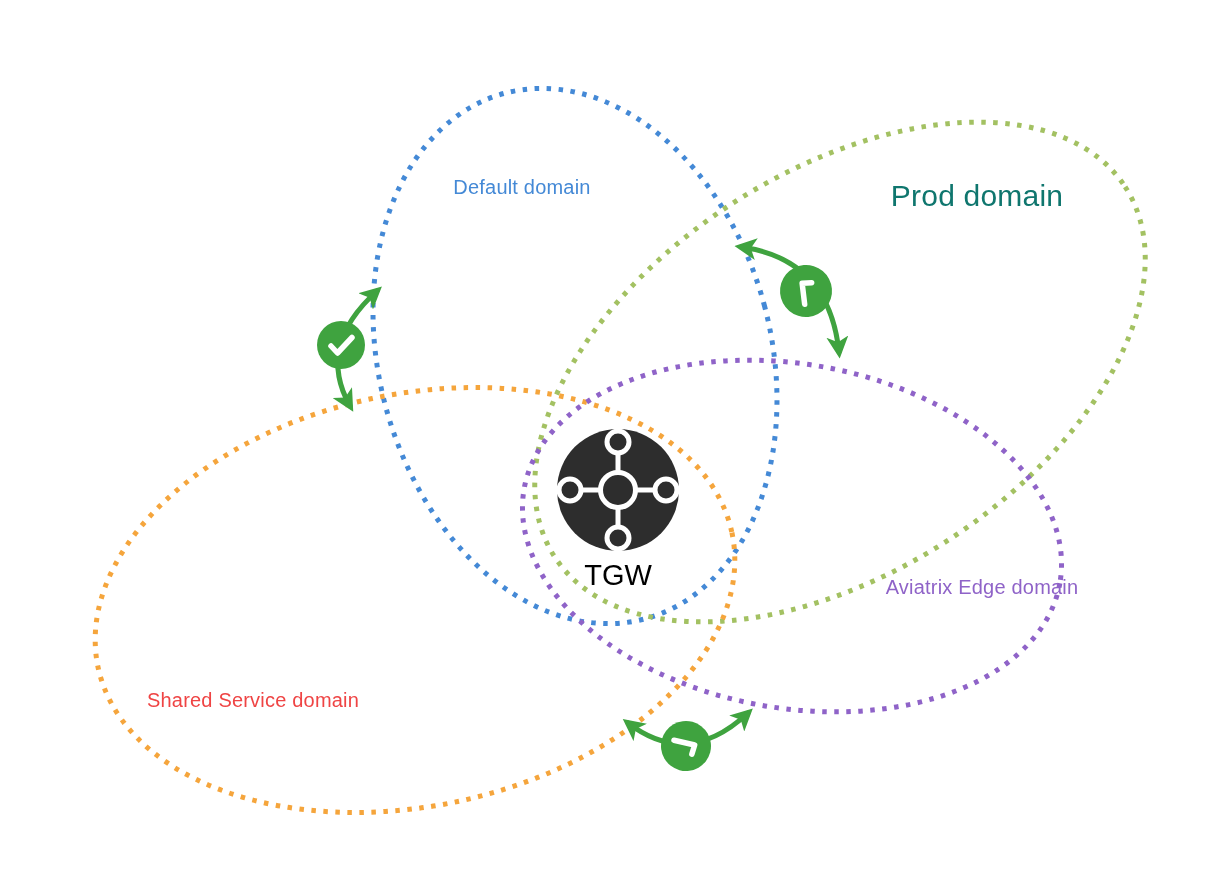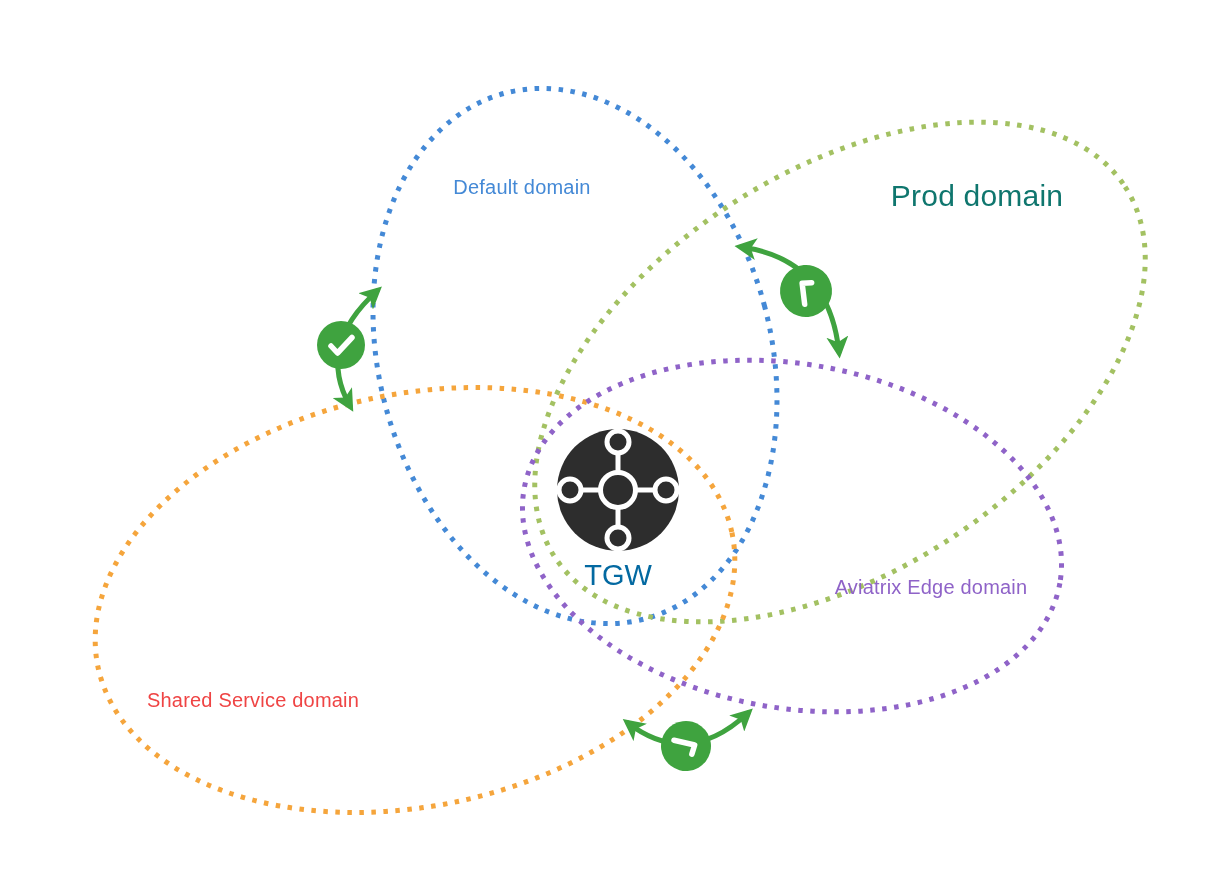--- a/index.html
+++ b/index.html
@@ -14,26 +14,26 @@
   .domain-label{
     position:absolute;
     transform:translate(-50%,-50%);
     white-space:nowrap;
     font-size:20px;
     font-weight:400;
     letter-spacing:0.2px;
   }
   .label-default{left:522px;top:187px;color:#4489d6;}
   .label-prod{left:977px;top:196px;color:#0f766e;font-size:30px;}
-  .label-edge{left:931px;top:587px;color:#8f63c8;}
+  .label-edge{left:982px;top:587px;color:#8f63c8;}
   .label-shared{left:253px;top:700px;color:#ef4444;}
   .hub-label{
     position:absolute;left:618px;top:575px;
     transform:translate(-50%,-50%);
-    color:#0369a1;font-size:29px;font-weight:400;
+    color:#000000;font-size:29px;font-weight:400;
   }
 </style>
 </head>
 <body>
 
 <div class="canvas">
 
   <svg class="layer" width="1232" height="874" viewBox="0 0 1232 874">
     <defs>
       <marker id="ah" viewBox="0 0 10 10" refX="7" refY="5" markerWidth="4.4" markerHeight="4.4" orient="auto-start-reverse">

